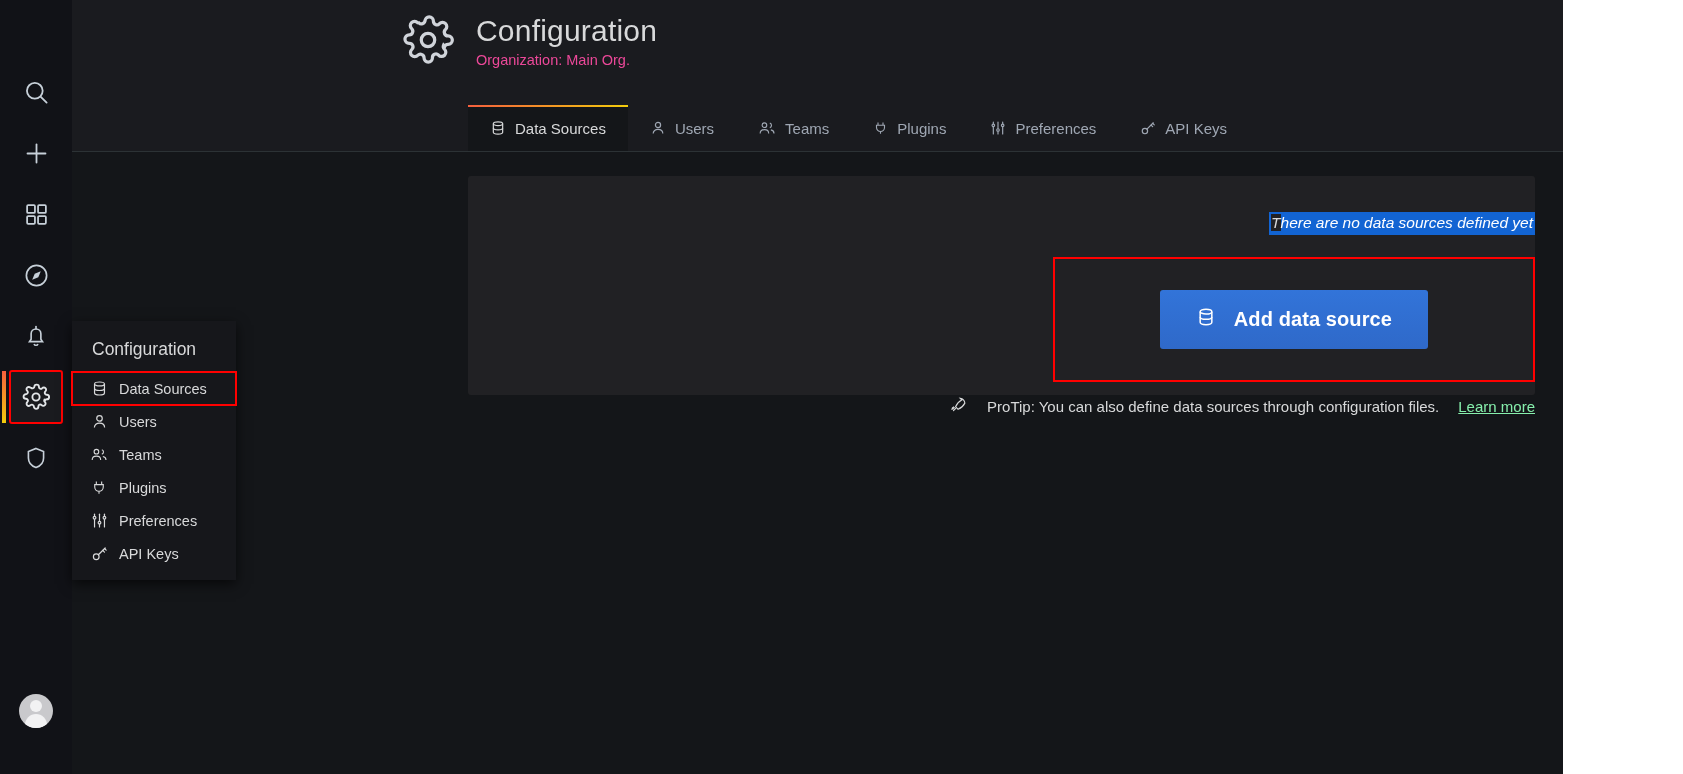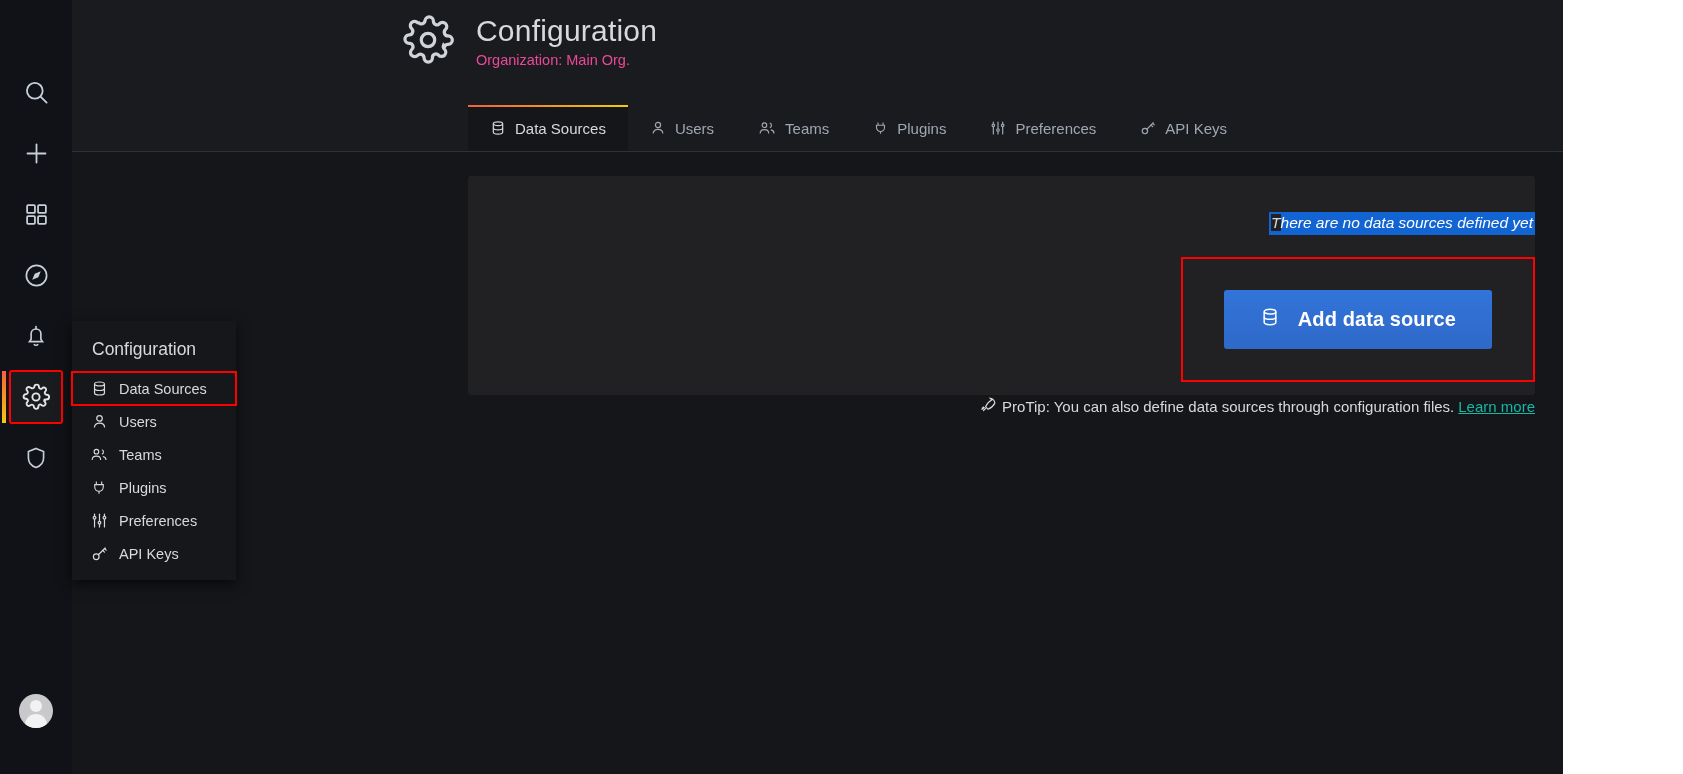--- a/index.html
+++ b/index.html
@@ -114,36 +114,36 @@
     margin-top:36px;
     font-size:15.5px; font-style:italic; color:#ffffff;
     background:#1264d3; padding:1px 2px;
     line-height:1.35;
   }
   .empty-msg .unsel { background:#212124; color:#d8d9da; }
 
   .btn-wrap {
     margin-top:22px;
     border:2px solid #ff0000;
-    padding:31px 41px;
+    padding:31px 105px;
   }
   .btn-primary {
     display:flex; align-items:center; gap:18px;
     background:linear-gradient(180deg,#3274d9 0%,#2f69c9 100%);
     color:#ffffff; font-size:20px; font-weight:600;
     padding:17px 36px; border-radius:3px; border:none;
     letter-spacing:.1px; white-space:nowrap;
   }
 
   .protip {
     margin-top:14px;
-    display:flex; align-items:center; gap:4px;
+    display:flex; align-items:center; gap:19px;
     color:#d8d9da; font-size:15px; white-space:nowrap;
   }
-  .protip a { color:#14b8a6; text-decoration:underline; }
+  .protip a { color:#86efac; text-decoration:underline; }
 
   .rightstub { position:absolute; right:0; top:0; width:120px; height:774px; background:#ffffff; }
 </style>
 </head>
 <body>
 
 <div class="app">
 
   <div class="navrail">
     <div class="rail-top">

